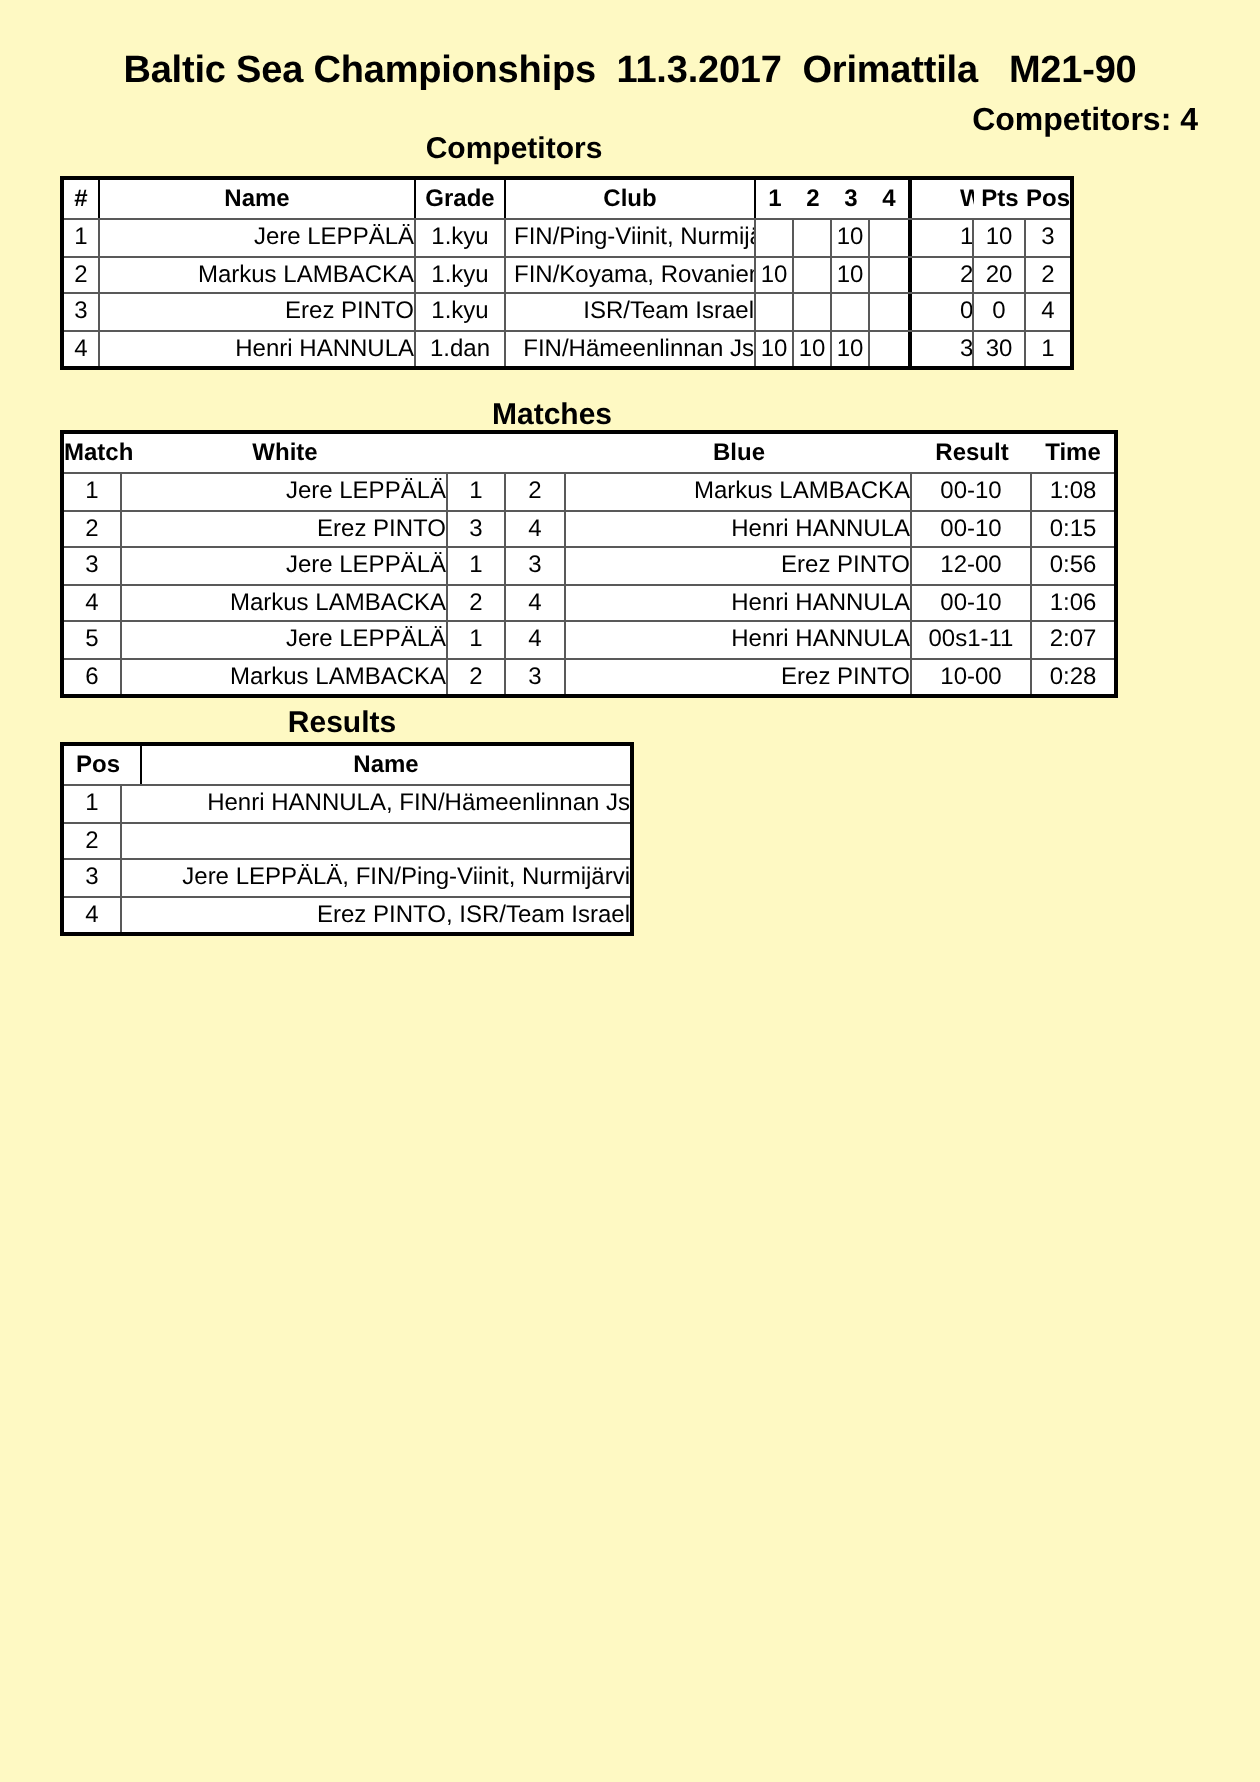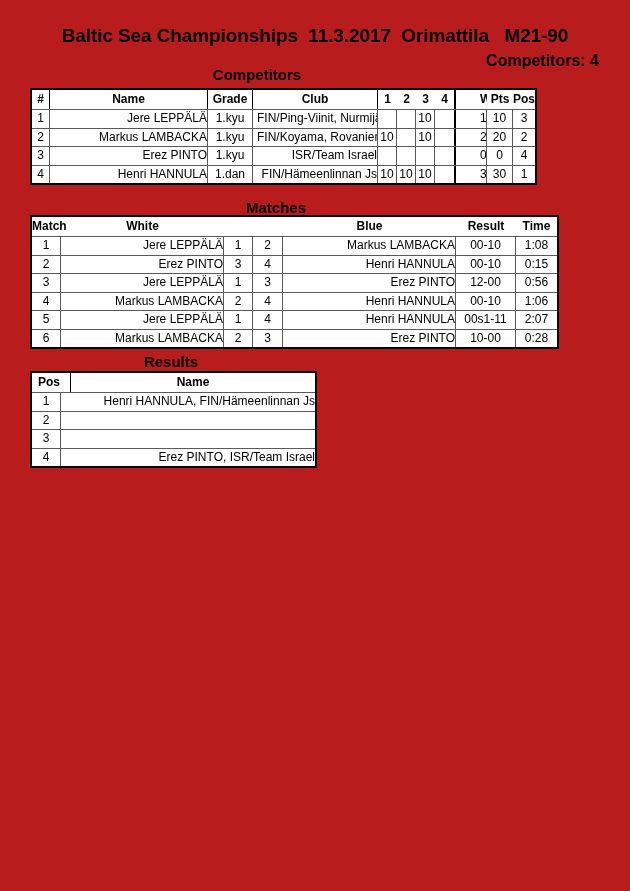--- a/index.html
+++ b/index.html
@@ -2,21 +2,21 @@
 <html><head>
 <meta charset="utf-8">
 <style>
   html,body { margin:0; padding:0; }
   body {
     width:630px; height:891px;
     background:#ffffff;
     font-family:"Liberation Sans","DejaVu Sans",sans-serif;
     color:#000;
   }
-  .page { position:relative; width:630px; height:891px; background:#b91c1c; overflow:hidden; }
+  .page { position:relative; width:630px; height:891px; background:#fef9c3; overflow:hidden; }
 
   .title {
     position:absolute; top:25px; left:0; width:630px;
     text-align:center; font-size:19px; font-weight:bold;
     white-space:pre; letter-spacing:-0.1px;
   }
   .comp-count {
     position:absolute; top:52px; right:31px;
     font-size:16px; font-weight:bold;
   }
@@ -227,20 +227,21 @@
     </div>
     <div class="brow">
       <div class="c r-pos bdr">1</div>
       <div class="c l r-name">Henri HANNULA, FIN/Hämeenlinnan Js</div>
     </div>
     <div class="brow">
       <div class="c r-pos bdr">2</div>
     </div>
     <div class="brow">
       <div class="c r-pos bdr">3</div>
+      <div class="c l r-name">Jere LEPPÄLÄ, FIN/Ping-Viinit, Nurmijärvi</div>
     </div>
     <div class="brow">
       <div class="c r-pos bdr">4</div>
       <div class="c l r-name">Erez PINTO, ISR/Team Israel</div>
     </div>
   </div>
 
 </div>
 
 </body></html>

